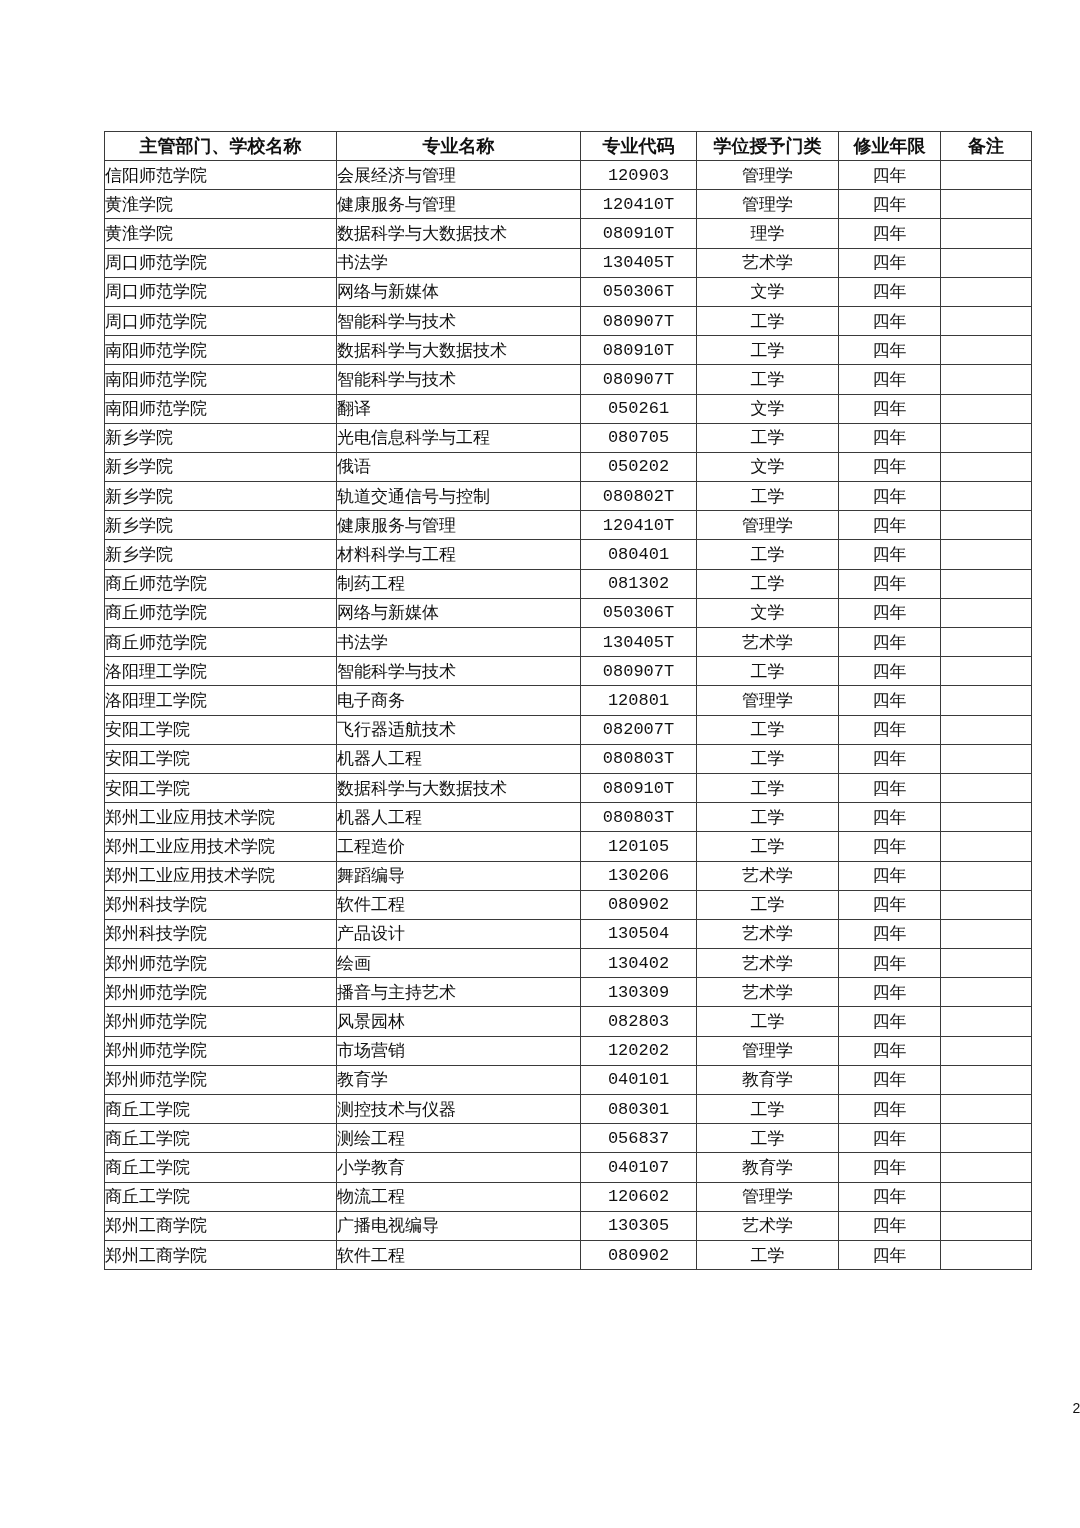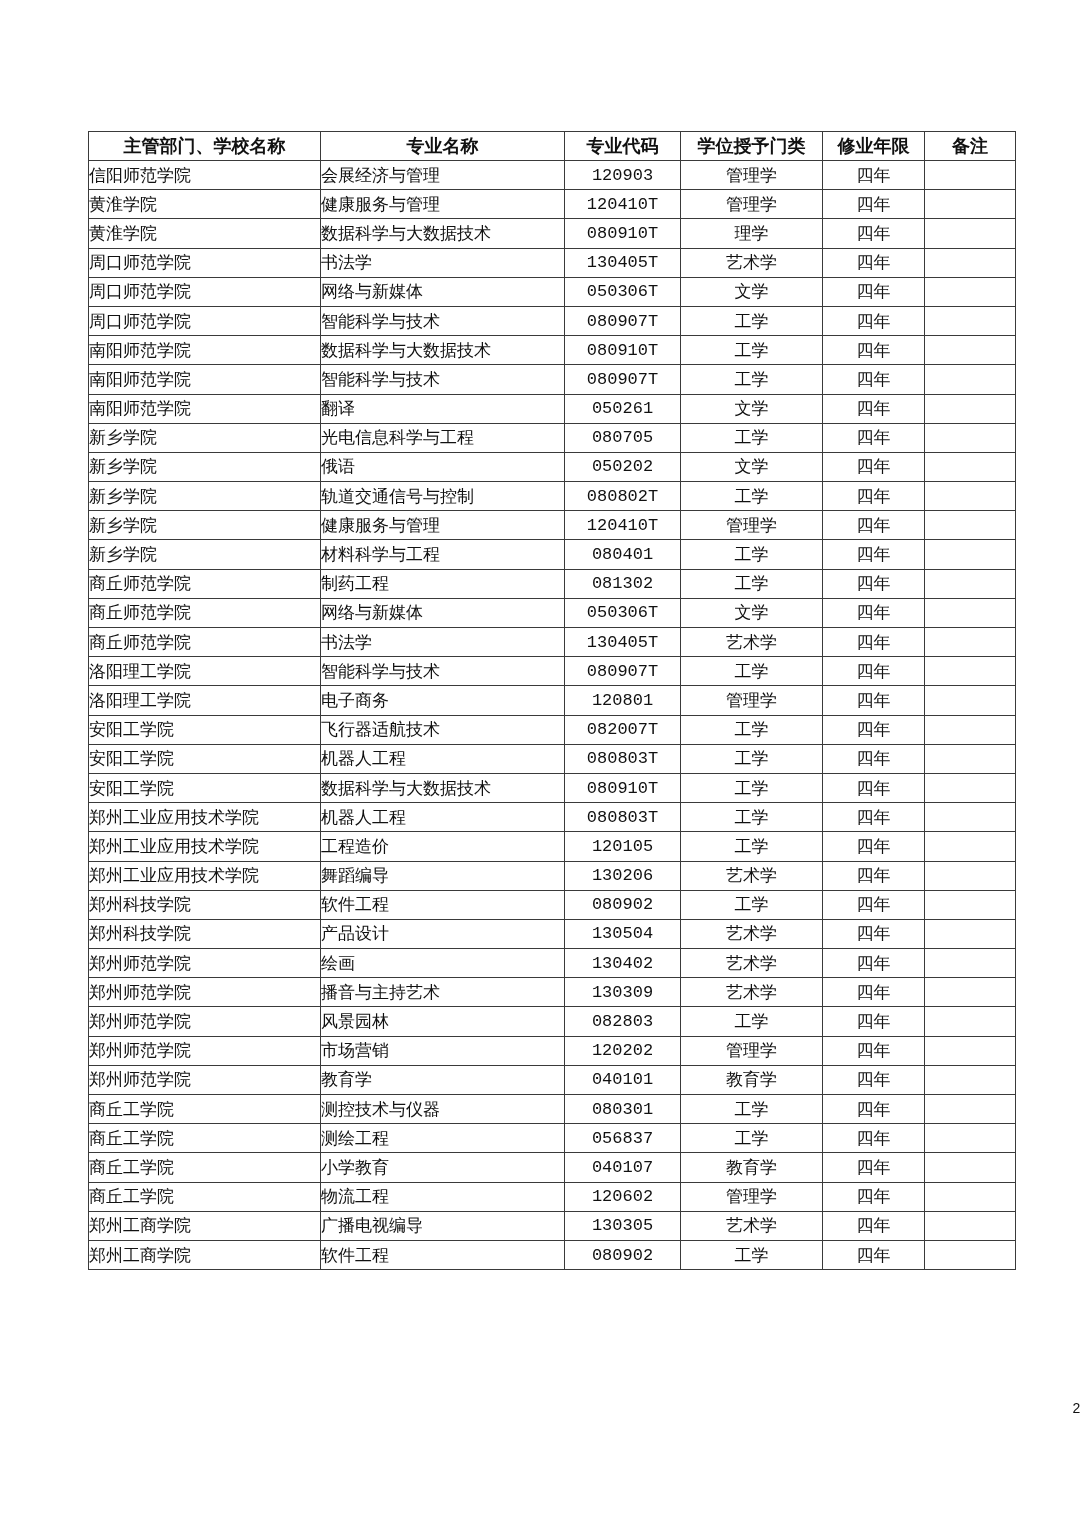--- a/index.html
+++ b/index.html
@@ -1,20 +1,20 @@
 <!DOCTYPE html>
 <html><head>
   <meta charset="utf-8">
   <style>
     html, body { margin: 0; padding: 0; background: #ffffff; }
     body { width: 1080px; height: 1528px; position: relative; overflow: hidden; }
     .page { position: absolute; left: 0; top: 0; width: 1080px; height: 1528px; background: #fff; }
     table.majors {
       position: absolute;
-      left: 88px;
+      left: 104px;
       top: 131px;
       width: 927px;
       border-collapse: collapse;
       table-layout: fixed;
       font-family: "DejaVu Serif", "Liberation Serif", serif;
       color: #111;
       padding-left: 32px;
     }
     table.majors th, table.majors td {
       border: 1px solid #3a3a3a;

